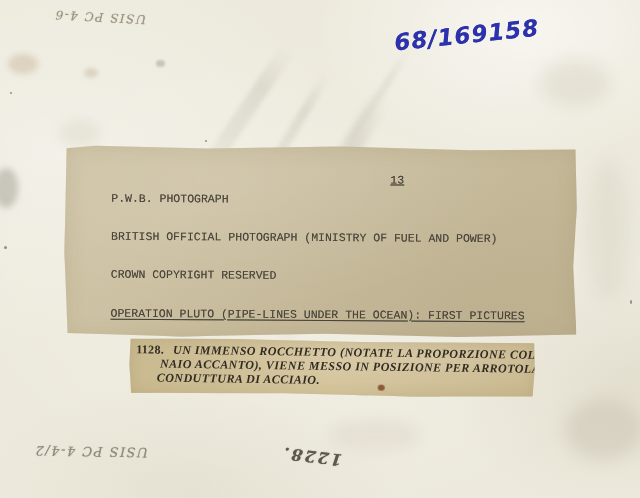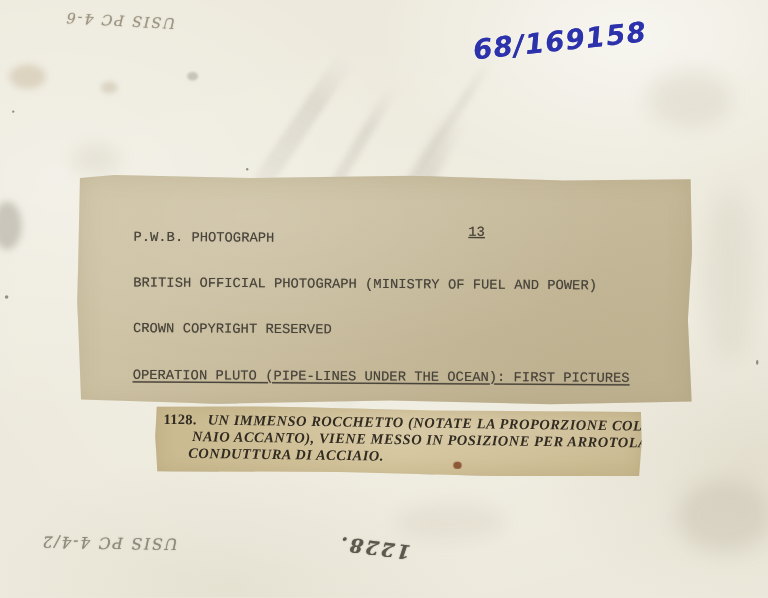--- a/index.html
+++ b/index.html
@@ -78,21 +78,21 @@
   }
   .typed .inner{
     position:absolute;left:47px;top:22px;
     font:11.5px/12.8px "Liberation Mono",monospace;
     white-space:pre;color:#49443a;
     text-shadow:0 0 .6px rgba(73,68,58,.55);
   }
   .tline{height:12.8px;}
   .tline.title{text-decoration:underline;text-underline-offset:2px;}
   .typed .pagenum{
-    position:absolute;left:326px;top:41px;
+    position:absolute;left:326px;top:27px;
     font:11.5px "Liberation Mono",monospace;color:#45403 6;
     color:#464137;text-shadow:0 0 .6px rgba(70,65,55,.55);text-decoration:underline;
   }
   .typed .bodyblock{margin-top:14px;margin-left:-8px;}
   .typed .b1 .u{text-decoration:underline;text-underline-offset:2px;}
 
   
   .italian{
     position:absolute;left:129px;top:340px;width:406px;height:56px;
     transform:rotate(.8deg);

